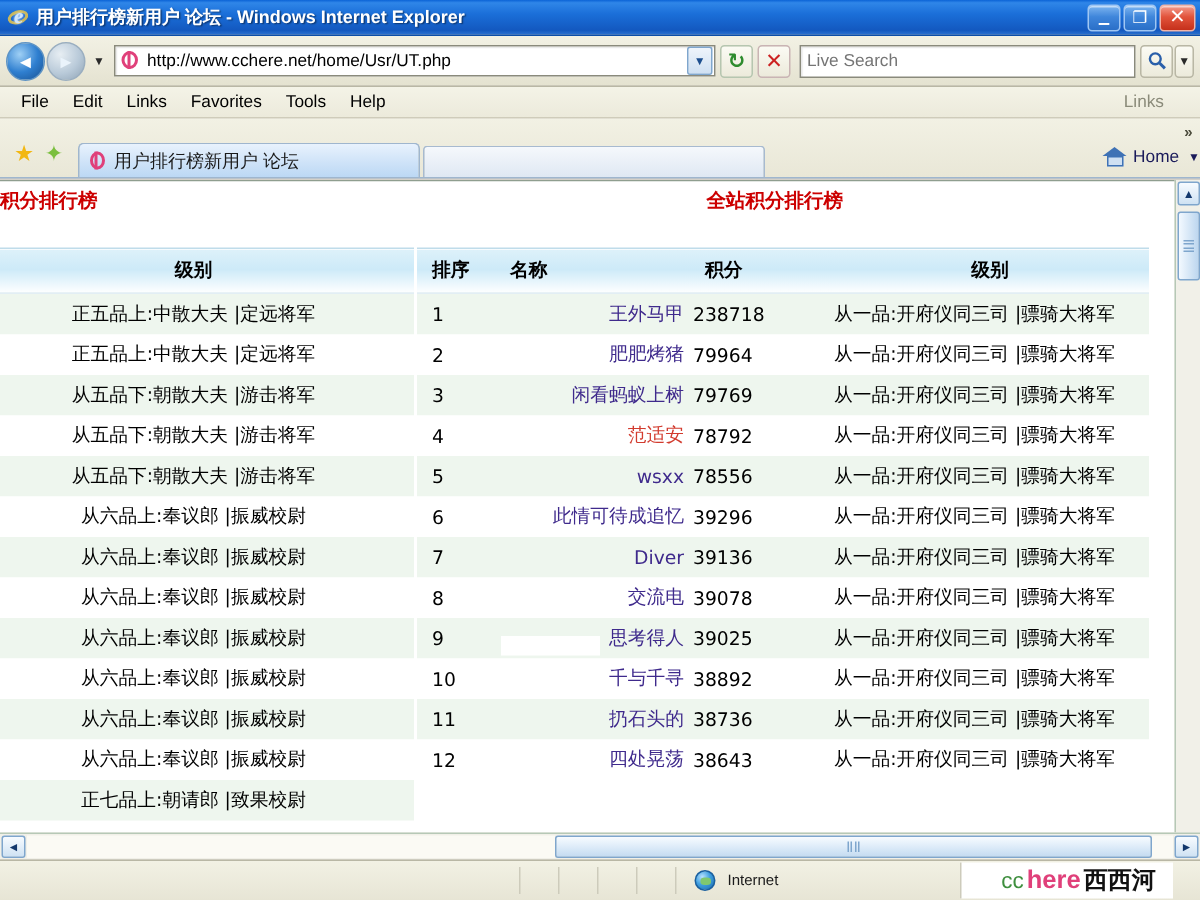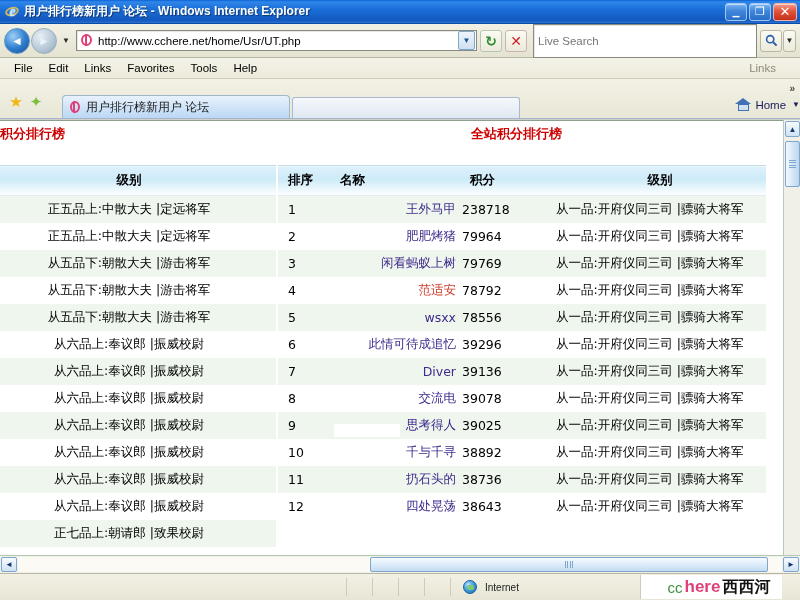--- a/index.html
+++ b/index.html
@@ -133,21 +133,21 @@
   .tool-sq {
     width: 22px; height: 22px; margin-left: 3px;
     border: 1px solid transparent; border-radius: 3px;
     display: flex; align-items: center; justify-content: center;
     font-size: 14px; font-weight: bold;
     box-sizing: border-box;
   }
   .tool-sq.refresh { color: #2e8b2e; border-color: #b6c6b0; background: linear-gradient(to bottom,#fbfbf4,#eceadb); }
   .tool-sq.stop { color: #cc2222; border-color: #c9b4b4; background: linear-gradient(to bottom,#fbfbf4,#eceadb); }
   .search-wrap {
-    width: 224px; height: 34px; margin-left: 6px;
+    width: 224px; height: 22px; margin-left: 6px;
     display: flex; align-items: center;
     background: #fff; border: 1px solid #8a8a7c;
     box-sizing: border-box;
     box-shadow: inset 1px 1px 1px rgba(0,0,0,.10);
   }
   .search-wrap input {
     border: 0; outline: 0; flex: 1 1 auto; height: 17px;
     font-size: 11.5px; color: #9a9a9a;
     font-family: "Liberation Sans", sans-serif;
     background: transparent; padding: 0 4px; min-width: 0;
@@ -194,21 +194,21 @@
     border-bottom: 1px solid #9fb6ce;
   }
   .fav-star, .fav-add {
     width: 20px; height: 22px; margin-bottom: 5px;
     display: flex; align-items: center; justify-content: center;
     font-size: 15px;
   }
   .fav-star { color: #f2b712; margin-left: 6px; }
   .fav-add { color: #7bbf3f; }
   .tab {
-    height: 23px; min-width: 228px; margin-left: 16px;
+    height: 23px; min-width: 228px; margin-left: 6px;
     background: linear-gradient(to bottom,#e8f2fd 0%, #cfe3f8 55%, #bcd8f4 100%);
     border: 1px solid #9fb6ce; border-bottom: none;
     border-radius: 4px 4px 0 0;
     display: flex; align-items: center;
     box-sizing: border-box; padding: 0 6px;
   }
   .tab .tfav { width: 14px; height: 13px; position: relative; flex: 0 0 14px; margin-right: 3px; }
   .tab .tfav .o { position:absolute; left:1px; top:0; width:10px; height:12px; border:2px solid #e0407a; border-radius:50%; box-sizing:border-box;}
   .tab .tfav .b { position:absolute; left:4px; top:0; width:2px; height:12px; background:#e0407a;}
   .tab-label { font-size: 12px; color: #1a1a1a; white-space: nowrap; overflow: hidden; }

